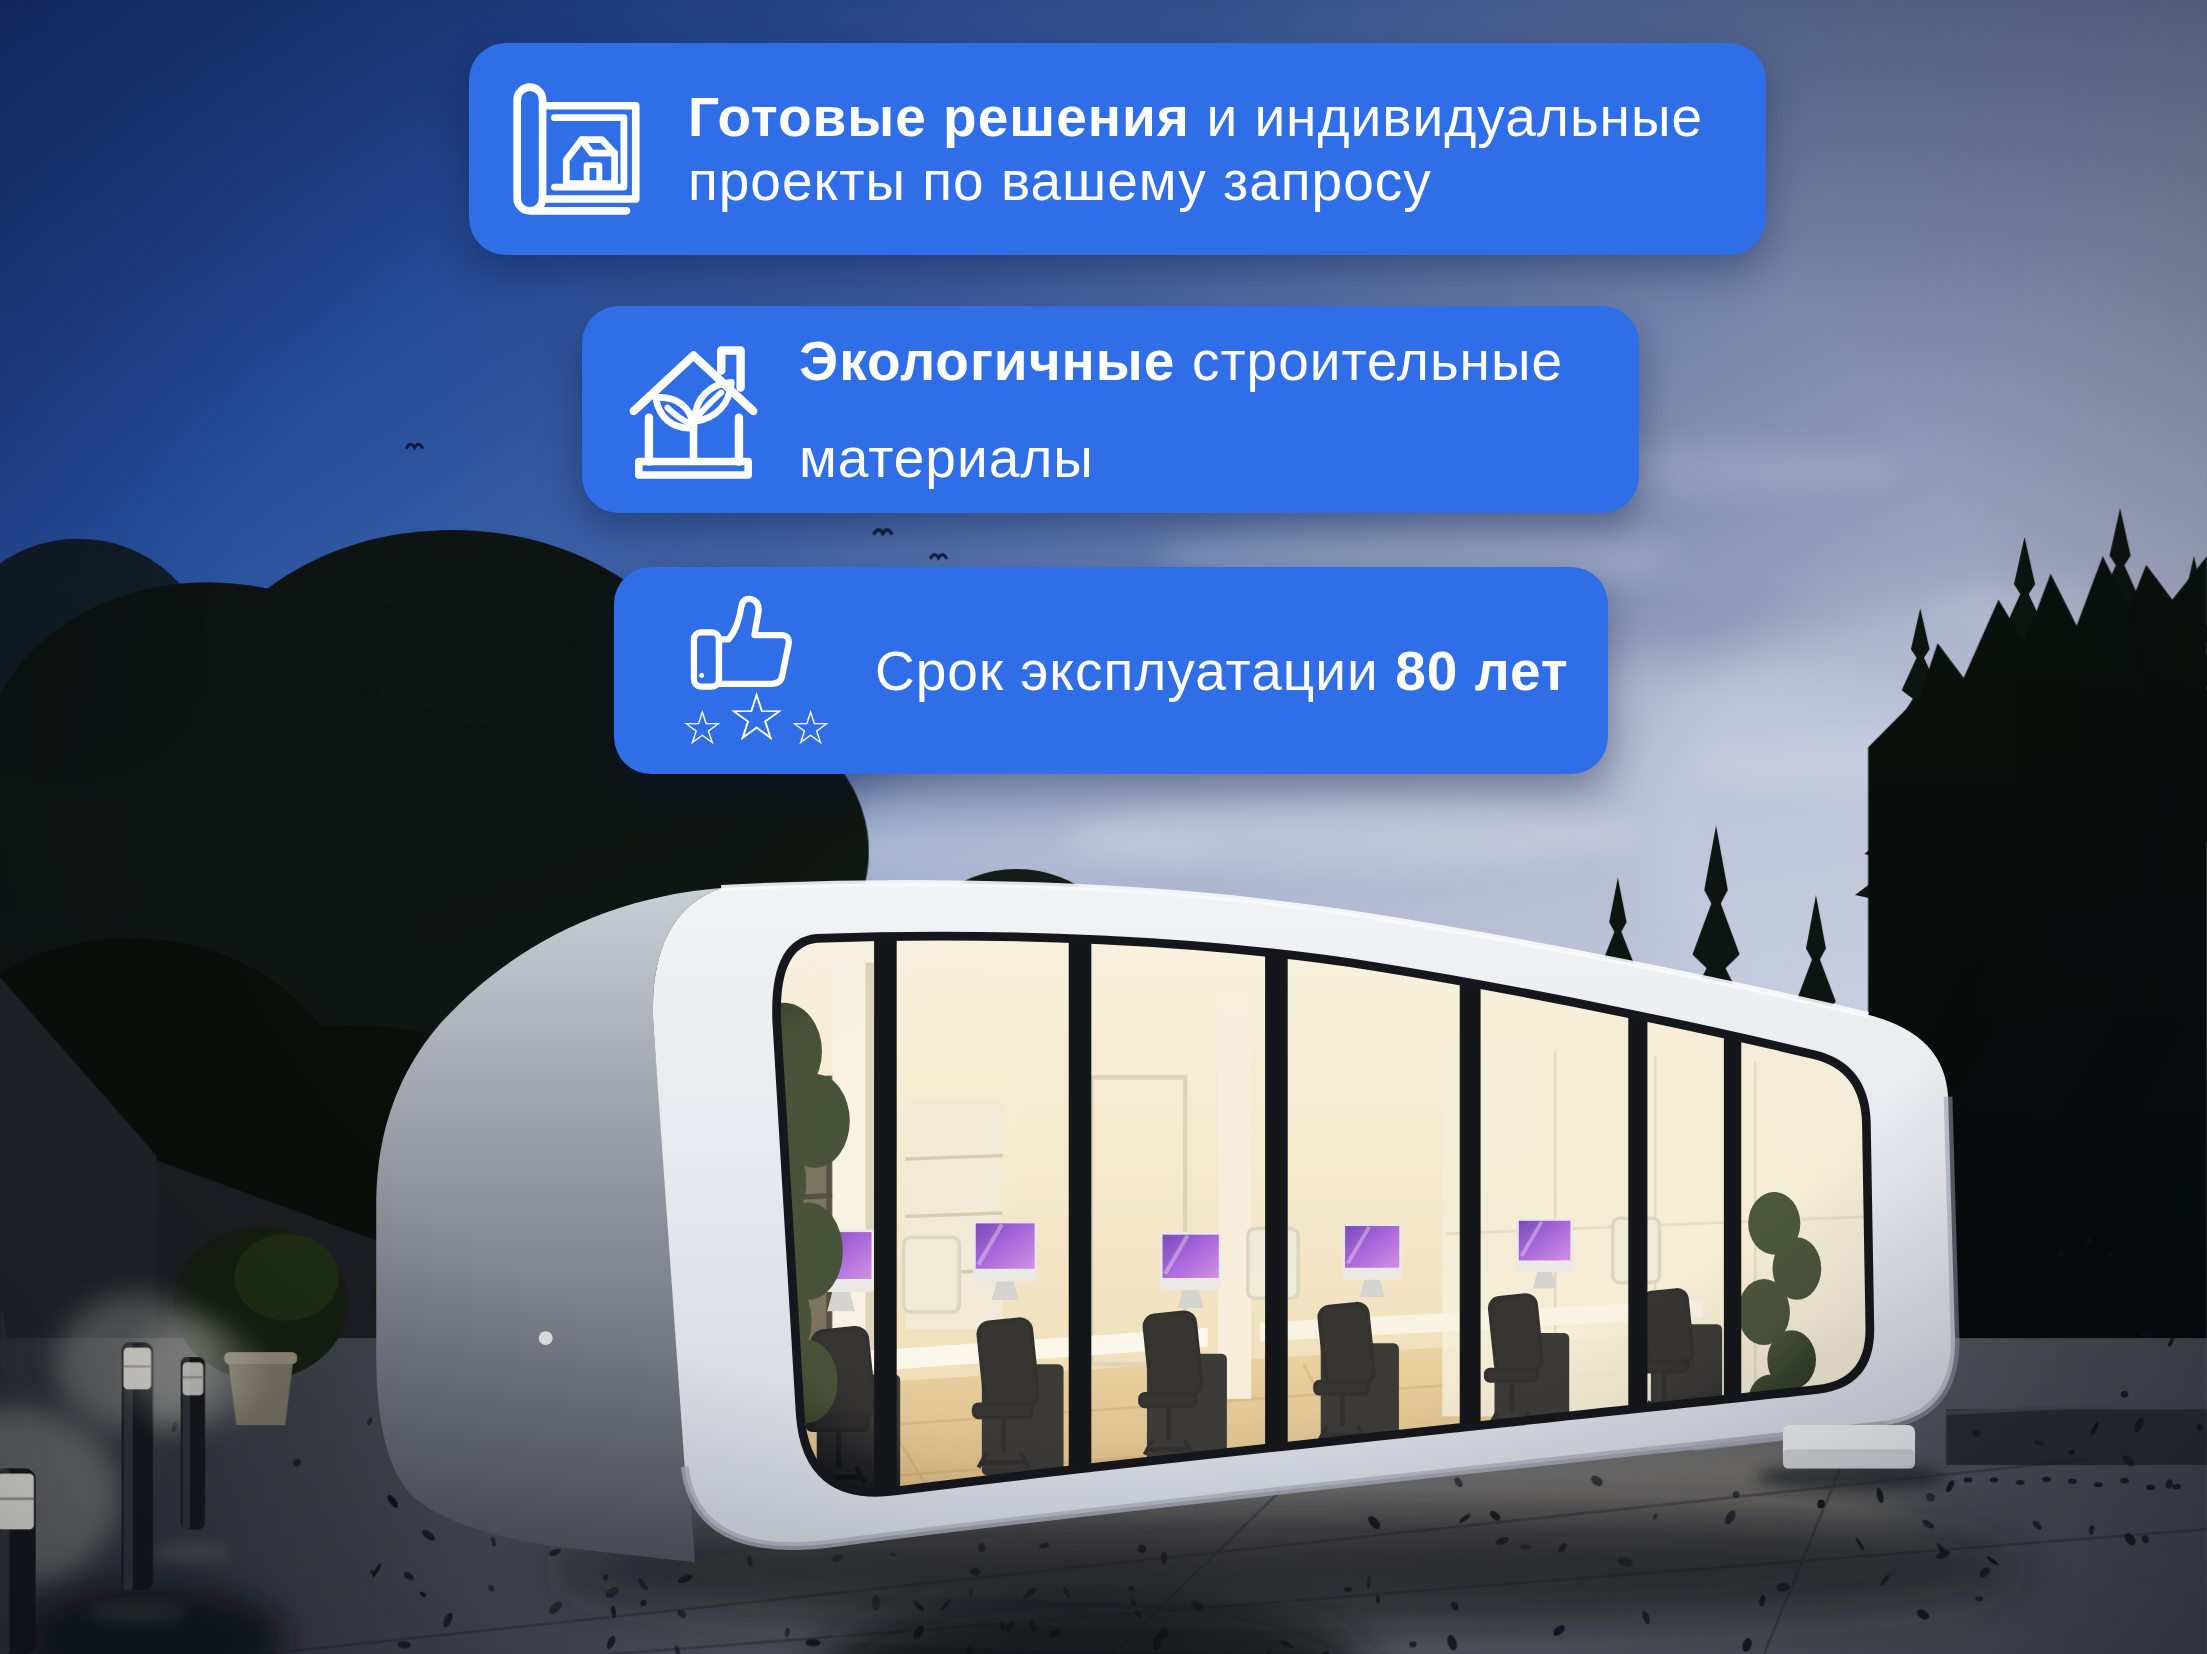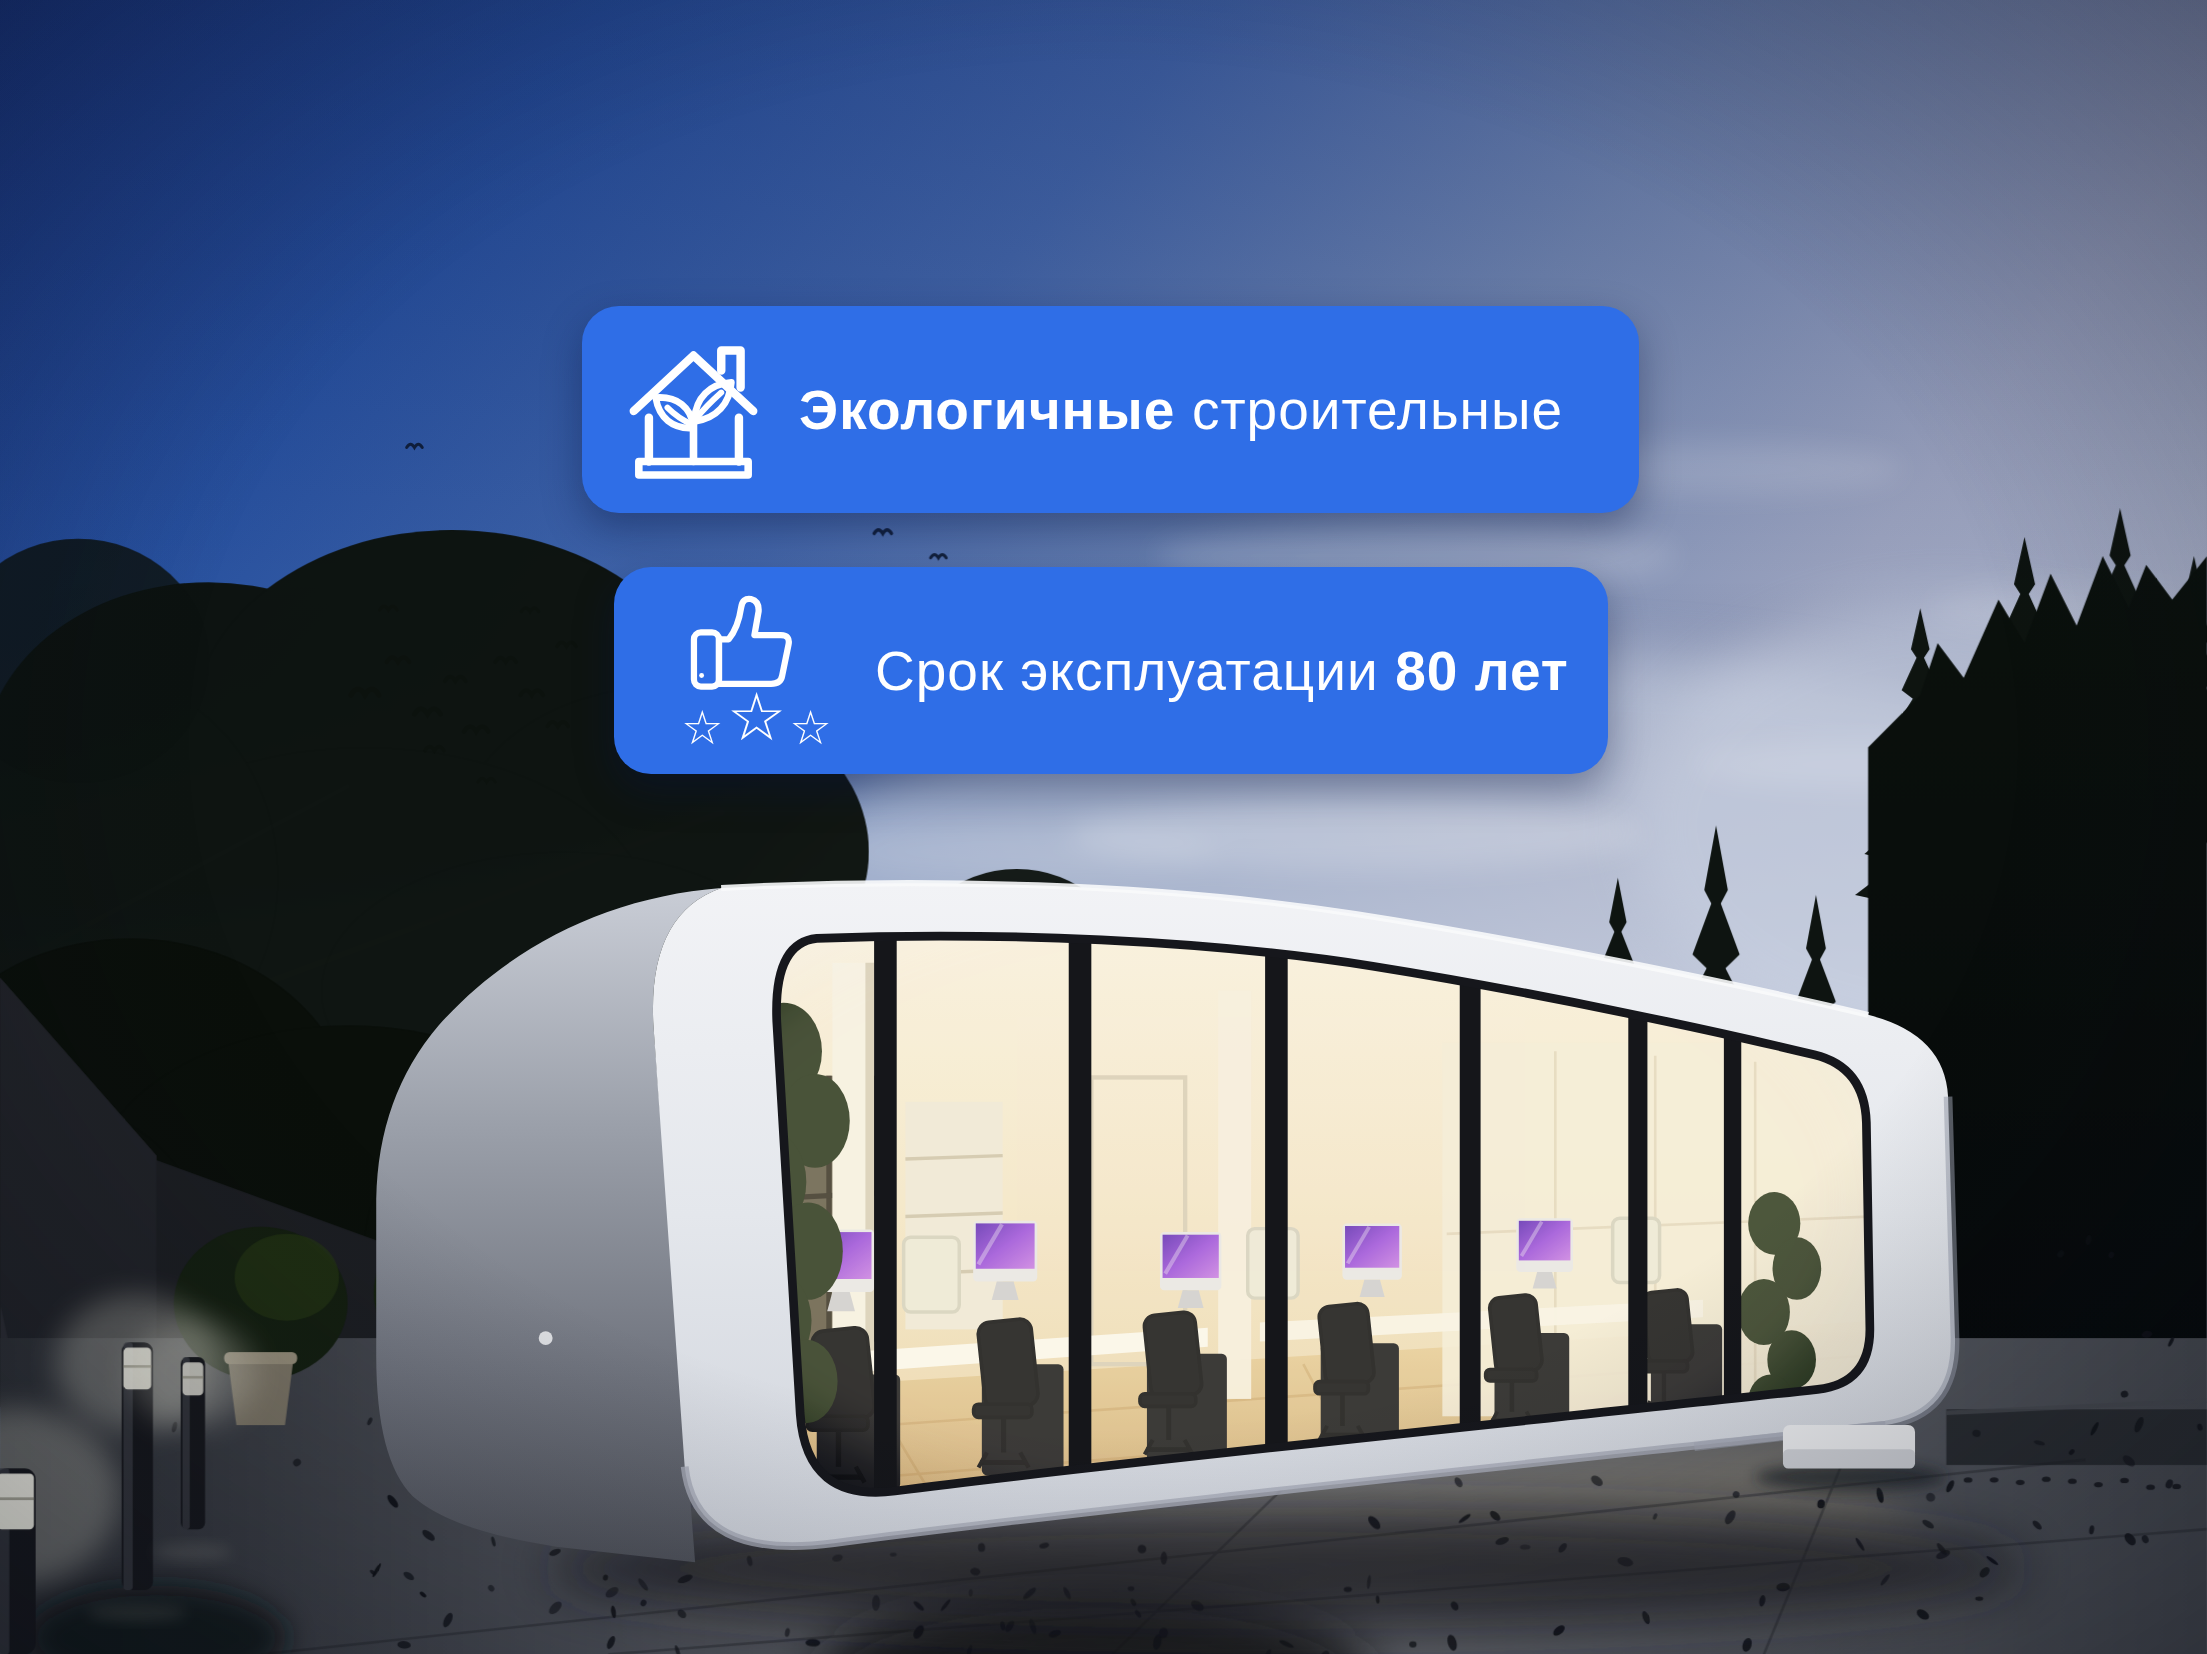--- a/index.html
+++ b/index.html
@@ -557,38 +557,56 @@
         <rect x="208" y="1562" width="28" height="198" rx="7.840000000000001" fill="#17181c"></rect>
         <rect x="210" y="1562" width="8.4" height="198" rx="4" fill="#3c3e45" opacity="0.8"></rect>
         <rect x="210" y="1568" width="24" height="38" rx="5" fill="#f7f6ea" opacity="0.8"></rect>
         <line x1="210" y1="1585.1" x2="234" y2="1585.1" stroke="#9a9888" stroke-width="3" opacity="0.8"></line>
         <ellipse cx="222" cy="1786" rx="44.800000000000004" ry="10" fill="#d8d6c8" opacity="0.14" filter="url(#b8)"></ellipse>
       </g>
 
     <rect x="0" y="0" width="2540" height="1904" fill="url(#vign)"></rect>
   </svg>
 
+  <div class="card" id="card-projects">
+    <div class="icon-box">
+      <svg class="icon-svg" viewBox="0 0 170 170" fill="none" stroke="#ffffff" stroke-width="9" stroke-linecap="round" stroke-linejoin="round">
+        <rect x="12" y="12" width="30" height="146" rx="15"></rect>
+        <path d="M 42,34 H 152 V 144 H 42"></path>
+        <path d="M 30,158 H 141"></path>
+        <path d="M 56,48 H 138 V 130 H 56" stroke-width="8"></path>
+        <path d="M 70,126 L 70,98 L 88,74 L 112,74 L 127,90 L 127,126 Z" stroke-width="8"></path>
+        <path d="M 88,74 L 100,90 L 127,90" stroke-width="8"></path>
+        <rect x="94" y="104" width="15" height="22" stroke-width="7"></rect>
+      </svg>
+    </div>
+    <div class="txt">
+      <div><b>Готовые решения</b><span class="sep">и индивидуальные</span></div>
+      <div>проекты по вашему запросу</div>
+    </div>
+  </div>
 
   <div class="card" id="card-eco">
     <div class="icon-box">
       <svg class="icon-svg" viewBox="0 0 170 170" fill="none" stroke="#ffffff" stroke-width="10" stroke-linecap="round" stroke-linejoin="round">
         <path d="M 14,88 L 85,22 L 156,88"></path>
         <path d="M 118,40 V 16 H 141 V 60"></path>
         <path d="M 32,96 V 148"></path>
         <path d="M 139,96 V 148"></path>
         <path d="M 20,148 H 150 V 164 H 20 Z" stroke-width="9"></path>
         <path d="M 85,148 V 102" stroke-width="9"></path>
         <path d="M 85,108 C 60,110 44,96 40,72 C 66,70 82,84 85,106 Z" stroke-width="8"></path>
         <path d="M 54,84 C 63,93 72,99 83,104" stroke-width="7"></path>
         <path d="M 86,98 C 88,72 104,56 130,54 C 128,80 112,96 88,100 Z" stroke-width="8"></path>
         <path d="M 118,66 C 108,75 96,87 88,97" stroke-width="7"></path>
       </svg>
     </div>
     <div class="txt">
       <div><b>Экологичные</b><span class="sep">строительные</span></div>
+      <div>материалы</div>
     </div>
   </div>
 
   <div class="card" id="card-life">
     <div class="icon-box">
       <svg width="139" height="108" viewBox="0 0 200 150" fill="none" stroke="#ffffff" stroke-width="9" stroke-linecap="round" stroke-linejoin="round">
         <rect x="10" y="64" width="36" height="78" rx="10"></rect>
         <circle cx="21" cy="126" r="3.5" fill="#ffffff" stroke="none"></circle>
         <path d="M 46,138 L 46,74 L 60,74 C 70,62 75,48 78,28 Q 80,14 92,16 Q 104,19 103,34 L 97,68 L 135,68
                  Q 149,68 146,82 L 137,126 Q 135,138 121,138 Z"></path>

